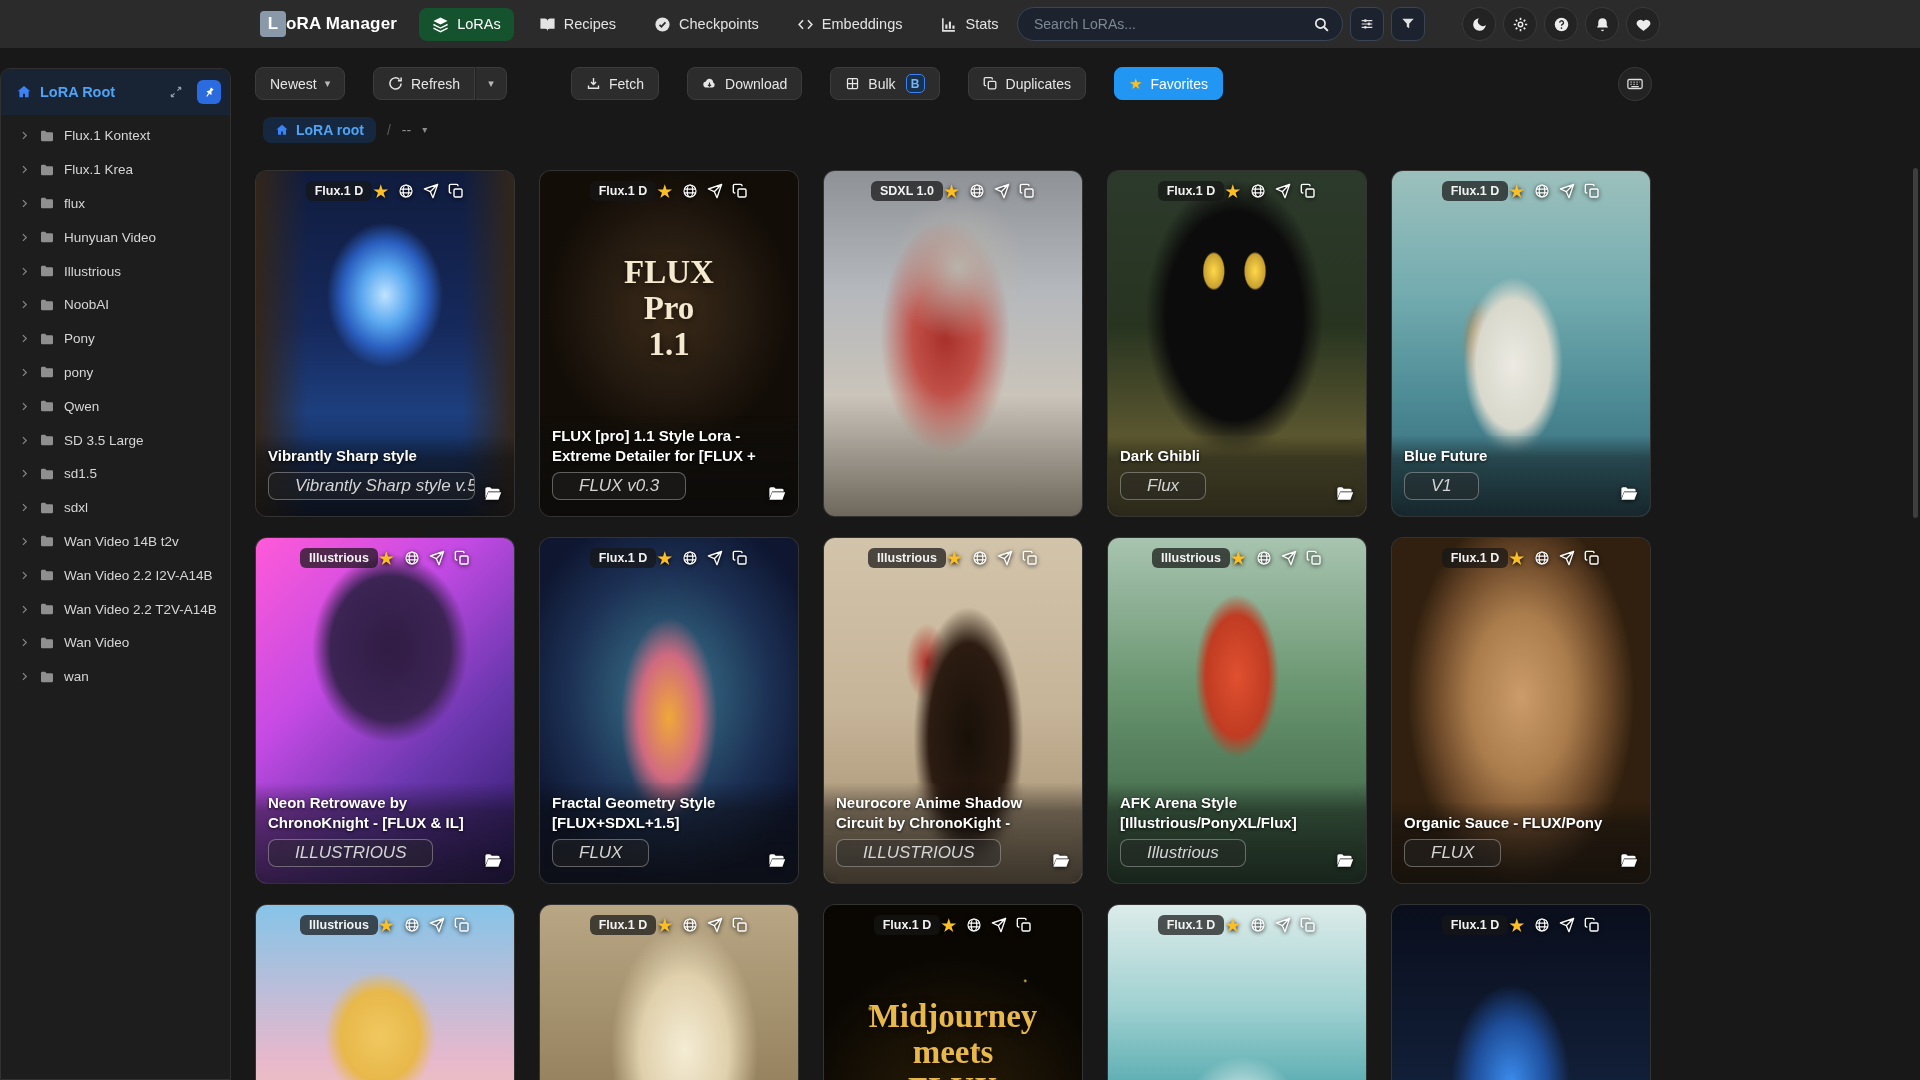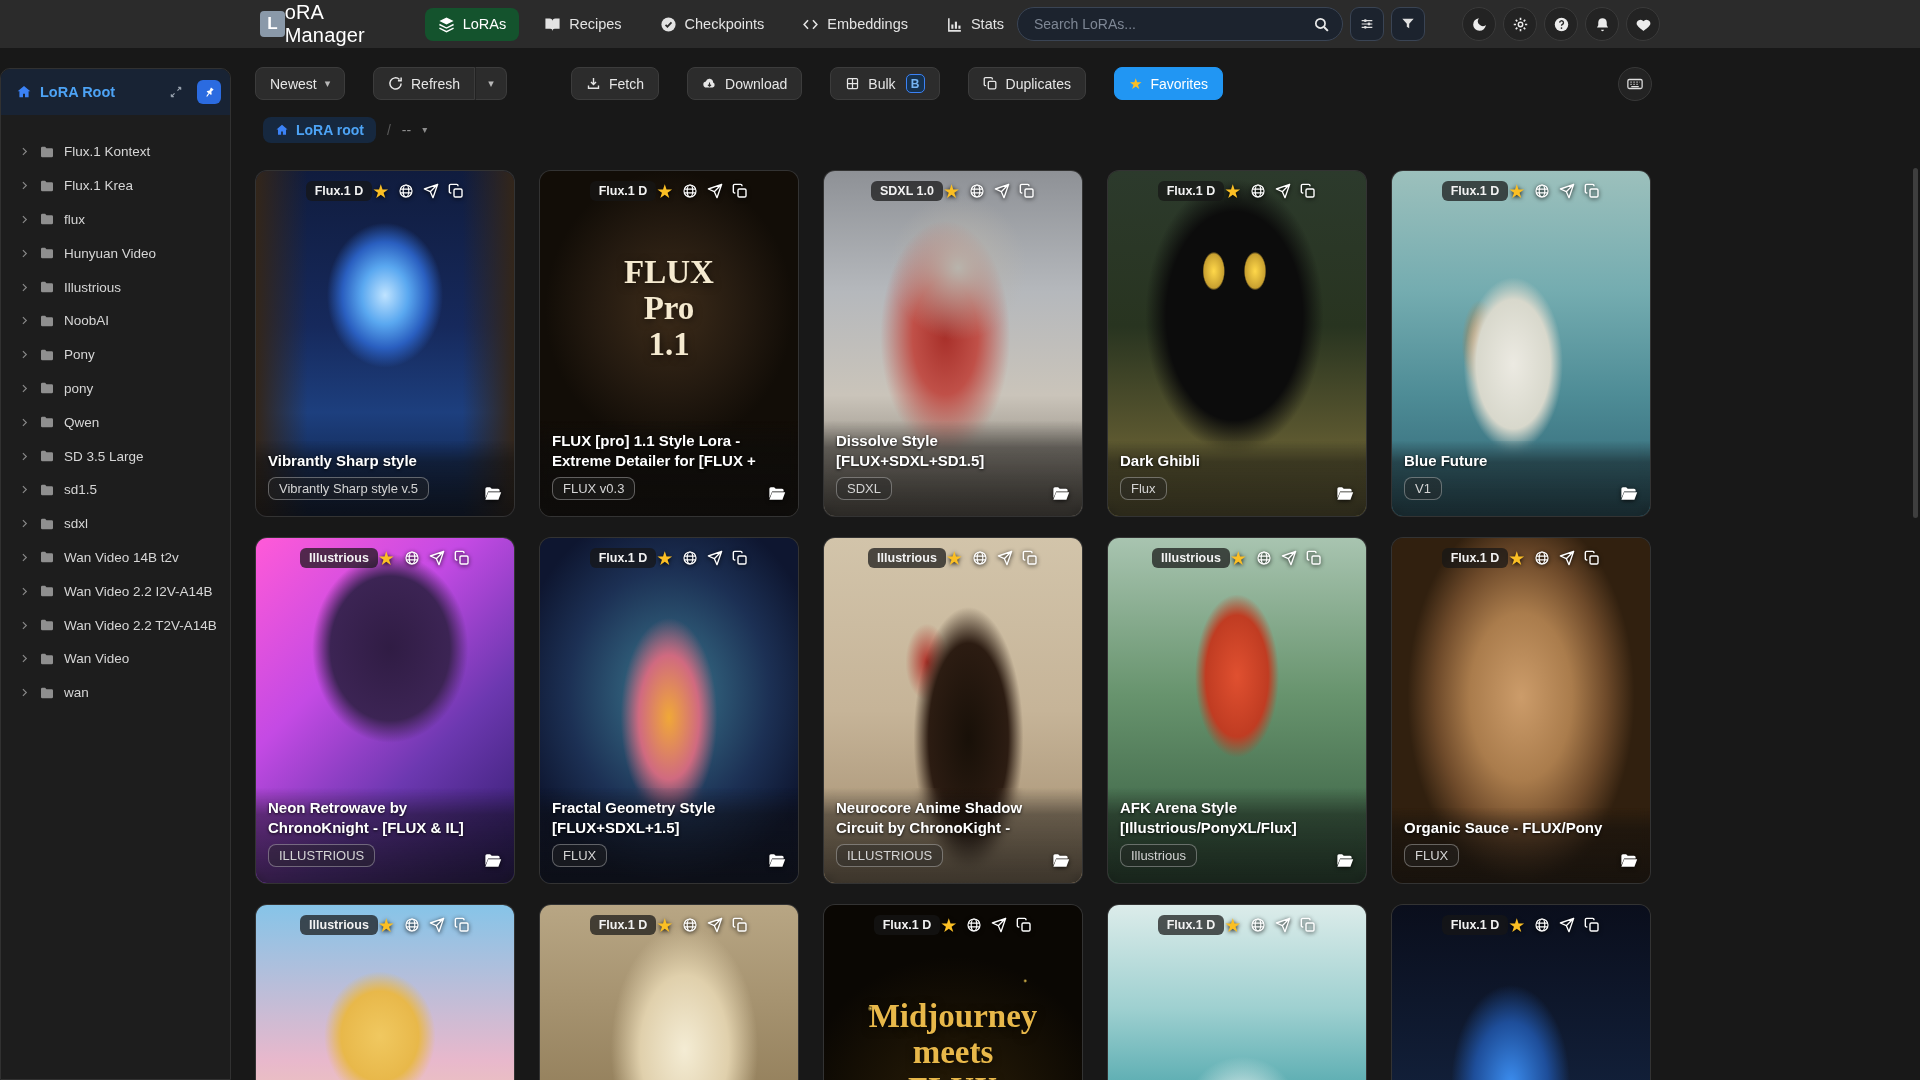--- a/index.html
+++ b/index.html
@@ -7,21 +7,21 @@
   body { background:#181818; font-family:"Liberation Sans","DejaVu Sans",sans-serif; color:#e0e0e0; position:relative; }
   svg { display:block; }
 
   
   .navbar { position:absolute; top:0; left:0; right:0; height:48px; background:#2b2b2b;
             display:flex; align-items:center; justify-content:space-between; padding:0 260px; z-index:30; }
   .nav-left { display:flex; align-items:center; gap:22px; }
   .logo { display:flex; align-items:center; }
   .logo-box { width:26px; height:26px; background:#8a99a9; color:#fff; border-radius:4px;
               display:flex; align-items:center; justify-content:center; font-weight:bold; font-size:17px; }
-  .logo-text { font-size:20px; font-weight:normal; color:#fff; letter-spacing:.2px; }
+  .logo-text { font-size:17px; font-weight:bold; color:#fff; letter-spacing:.2px; }
   .nav-tabs { display:flex; align-items:center; gap:12px; }
   .nav-tab { display:flex; align-items:center; gap:8px; padding:8px 13px; border-radius:8px;
              color:#e3e3e3; font-size:14.5px; cursor:pointer; white-space:nowrap; }
   .nav-tab.active { background:#14532d; color:#fff; }
   .nav-tab svg { width:17px; height:17px; }
   .nav-right { display:flex; align-items:center; }
   .search-box { width:326px; height:34px; background:#1c232e; border:1px solid #3a4454; border-radius:17px;
                 display:flex; align-items:center; padding:0 12px 0 16px; margin-right:7px; }
   .search-box input { flex:1; background:transparent; border:none; outline:none; color:#dfe3ea;
                       font-size:14px; font-family:inherit; }
@@ -39,21 +39,21 @@
   .sidebar { position:absolute; top:68px; left:0; width:231px; height:1012px; background:#1d1d1d;
              border:1px solid #313131; border-radius:10px 10px 0 0; z-index:20; }
   .sidebar-header { height:46px; background:#182334; border-radius:9px 9px 0 0; display:flex;
                     align-items:center; padding:0 9px 0 15px; gap:8px; }
   .sidebar-header .home svg { width:16px; height:16px; color:#3b82f6; }
   .sidebar-root-label { font-size:14.5px; font-weight:bold; color:#4da3f5; flex:1; }
   .expand-btn { color:#9aa4b0; } .expand-btn svg { width:14px; height:14px; }
   .pin-btn { width:24px; height:24px; border-radius:6px; background:#2b6be0; display:flex;
              align-items:center; justify-content:center; color:#fff; margin-left:6px; cursor:pointer; }
   .pin-btn svg { width:13px; height:13px; transform:rotate(35deg); }
-  .folder-list { padding-top:20px; }
+  .folder-list { padding-top:4px; }
   .folder-item { height:33.8px; display:flex; align-items:center; gap:9px; padding:0 12px 0 18px;
                  font-size:13.5px; color:#d6d6d6; cursor:pointer; white-space:nowrap; overflow:hidden; }
   .folder-item .chev svg { width:11px; height:11px; color:#8a8a8a; }
   .folder-item .fold svg { width:16px; height:16px; color:#8f8f8f; }
 
   
   .main { position:absolute; left:255px; top:48px; width:1397px; }
   .toolbar { margin-top:19px; height:33px; display:flex; align-items:center; gap:28px; position:relative; }
   .tb-btn { height:33px; display:flex; align-items:center; gap:8px; padding:10px 14px; background:#2c2c2c;
             border:1px solid #3c3c3c; border-radius:8px; color:#e6e6e6; font-size:14px; cursor:pointer; white-space:nowrap; }
@@ -94,23 +94,23 @@
   .model-badge { background:rgba(22,22,22,.72); border-radius:6px; padding:3px 9px; font-size:12.5px; color:#f2f2f2; }
   .card-actions { display:flex; align-items:center; gap:9px; filter:drop-shadow(0 1px 2px rgba(0,0,0,.9)); }
   .card-actions .star { color:#fbbf24; font-size:19px; line-height:1; cursor:pointer; }
   .card-actions svg { width:16px; height:16px; color:#fff; cursor:pointer; }
   .card-footer { position:absolute; left:0; right:0; bottom:0; padding:10px 12px 12px; display:flex;
                  align-items:flex-end; gap:8px;
                  background:linear-gradient(to top, rgba(12,12,12,.68) 0%, rgba(12,12,12,.45) 72%, rgba(12,12,12,0) 100%);
                  backdrop-filter:blur(5px); }
   .footer-left { flex:1; min-width:0; }
   .card-title { font-size:15px; font-weight:bold; color:#fff; line-height:1.3; text-shadow:0 1px 3px rgba(0,0,0,.85); }
-  .version-pill { display:inline-block; margin-top:7px; padding:3px 10px; border:1px solid rgba(255,255,255,.32);
-                  border-radius:8px; background:rgba(40,40,40,.4); color:#d4d4d4; font-size:13px; max-width:100%;
-                  white-space:nowrap; overflow:hidden; }
+  .version-pill { display:inline-block; margin-top:7px; padding:3px 26px; border:1px solid rgba(255,255,255,.32);
+                  border-radius:8px; background:rgba(40,40,40,.4); color:#d4d4d4; font-size:17px; max-width:100%;
+                  white-space:nowrap; overflow:hidden;font-style:italic; }
   .folder-open-ic { color:#fff; margin-bottom:1px; filter:drop-shadow(0 1px 2px rgba(0,0,0,.8)); }
   .folder-open-ic svg { width:19px; height:19px; }
 
   .scroll-thumb { position:absolute; right:2px; top:168px; width:5px; height:350px; background:#3e3e3e;
                   border-radius:3px; cursor:pointer; }
 </style>
 </head>
 <body>
 
 <nav class="navbar">
@@ -669,29 +669,20 @@
               </svg>
             </span>
             <span>
               <svg viewBox="0 0 24 24" xmlns="http://www.w3.org/2000/svg">
                 <rect x="9" y="9" width="12" height="12" rx="2" fill="none" stroke="currentColor" stroke-width="2.1"></rect>
                 <path d="M5 15H4a2 2 0 0 1-2-2V4a2 2 0 0 1 2-2h9a2 2 0 0 1 2 2v1" fill="none" stroke="currentColor" stroke-width="2.1"></path>
               </svg>
             </span>
           </div>
         </div>
-        <div class="card-footer">
-          <div class="footer-left"><div class="card-title">Dissolve Style [FLUX+SDXL+SD1.5]</div><span class="version-pill">SDXL</span></div>
-          <span class="folder-open-ic">
-            <svg viewBox="0 0 24 24" xmlns="http://www.w3.org/2000/svg">
-              <path d="M3 6a2 2 0 0 1 2-2h4l2 2h8a2 2 0 0 1 2 2v1.5H6.5L3 18V6z" fill="currentColor"></path>
-              <path d="M6.5 10.5H23L19.5 20H3l3.5-9.5z" fill="currentColor"></path>
-            </svg>
-          </span>
-        </div>
       </div>
       <div class="card">
         <div class="card-art" style="background: radial-gradient(7% 9% at 41% 29%, rgb(255, 216, 74) 0%, rgb(200, 160, 48) 55%, rgba(0, 0, 0, 0) 62%), radial-gradient(7% 9% at 57% 29%, rgb(255, 216, 74) 0%, rgb(200, 160, 48) 55%, rgba(0, 0, 0, 0) 62%), radial-gradient(48% 55% at 49% 42%, rgb(12, 12, 12) 0%, rgb(12, 12, 12) 55%, rgba(12, 12, 12, 0) 72%), linear-gradient(rgb(44, 58, 44) 0%, rgb(40, 52, 32) 45%, rgb(92, 88, 48) 78%, rgb(110, 102, 56) 100%);"></div>
         <div class="card-top">
           <span class="model-badge">Flux.1 D</span>
           <div class="card-actions">
             <span class="star">★</span>
             <span>
               <svg viewBox="0 0 24 24" xmlns="http://www.w3.org/2000/svg">
                 <circle cx="12" cy="12" r="9" fill="none" stroke="currentColor" stroke-width="1.8"></circle>

